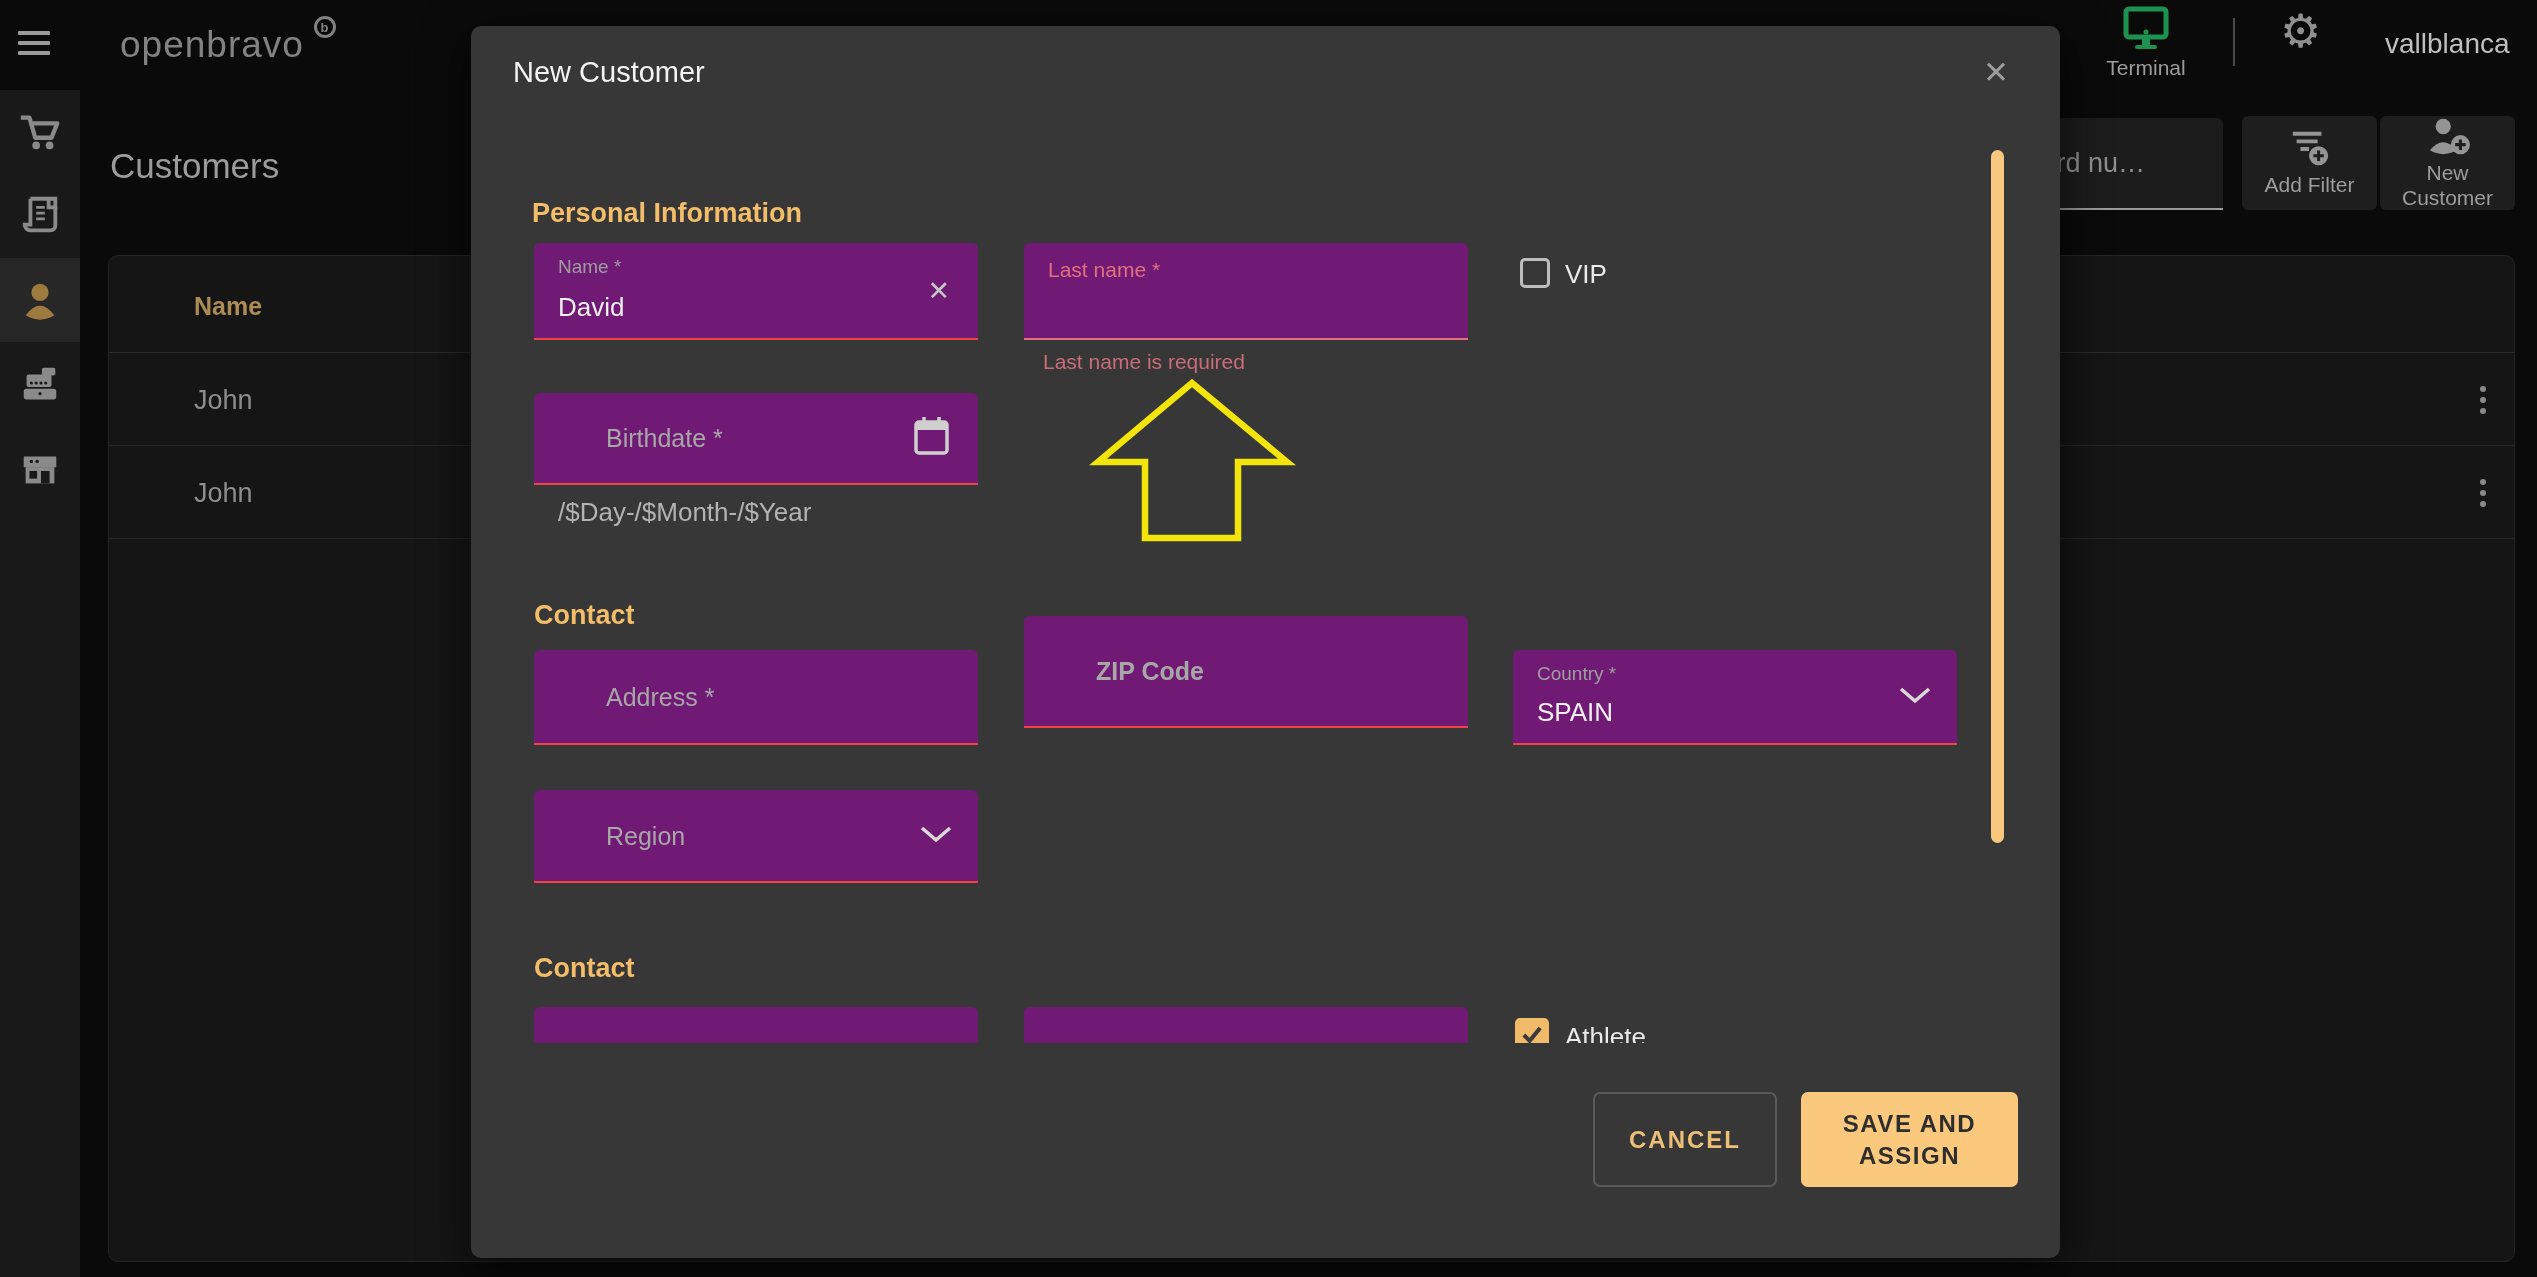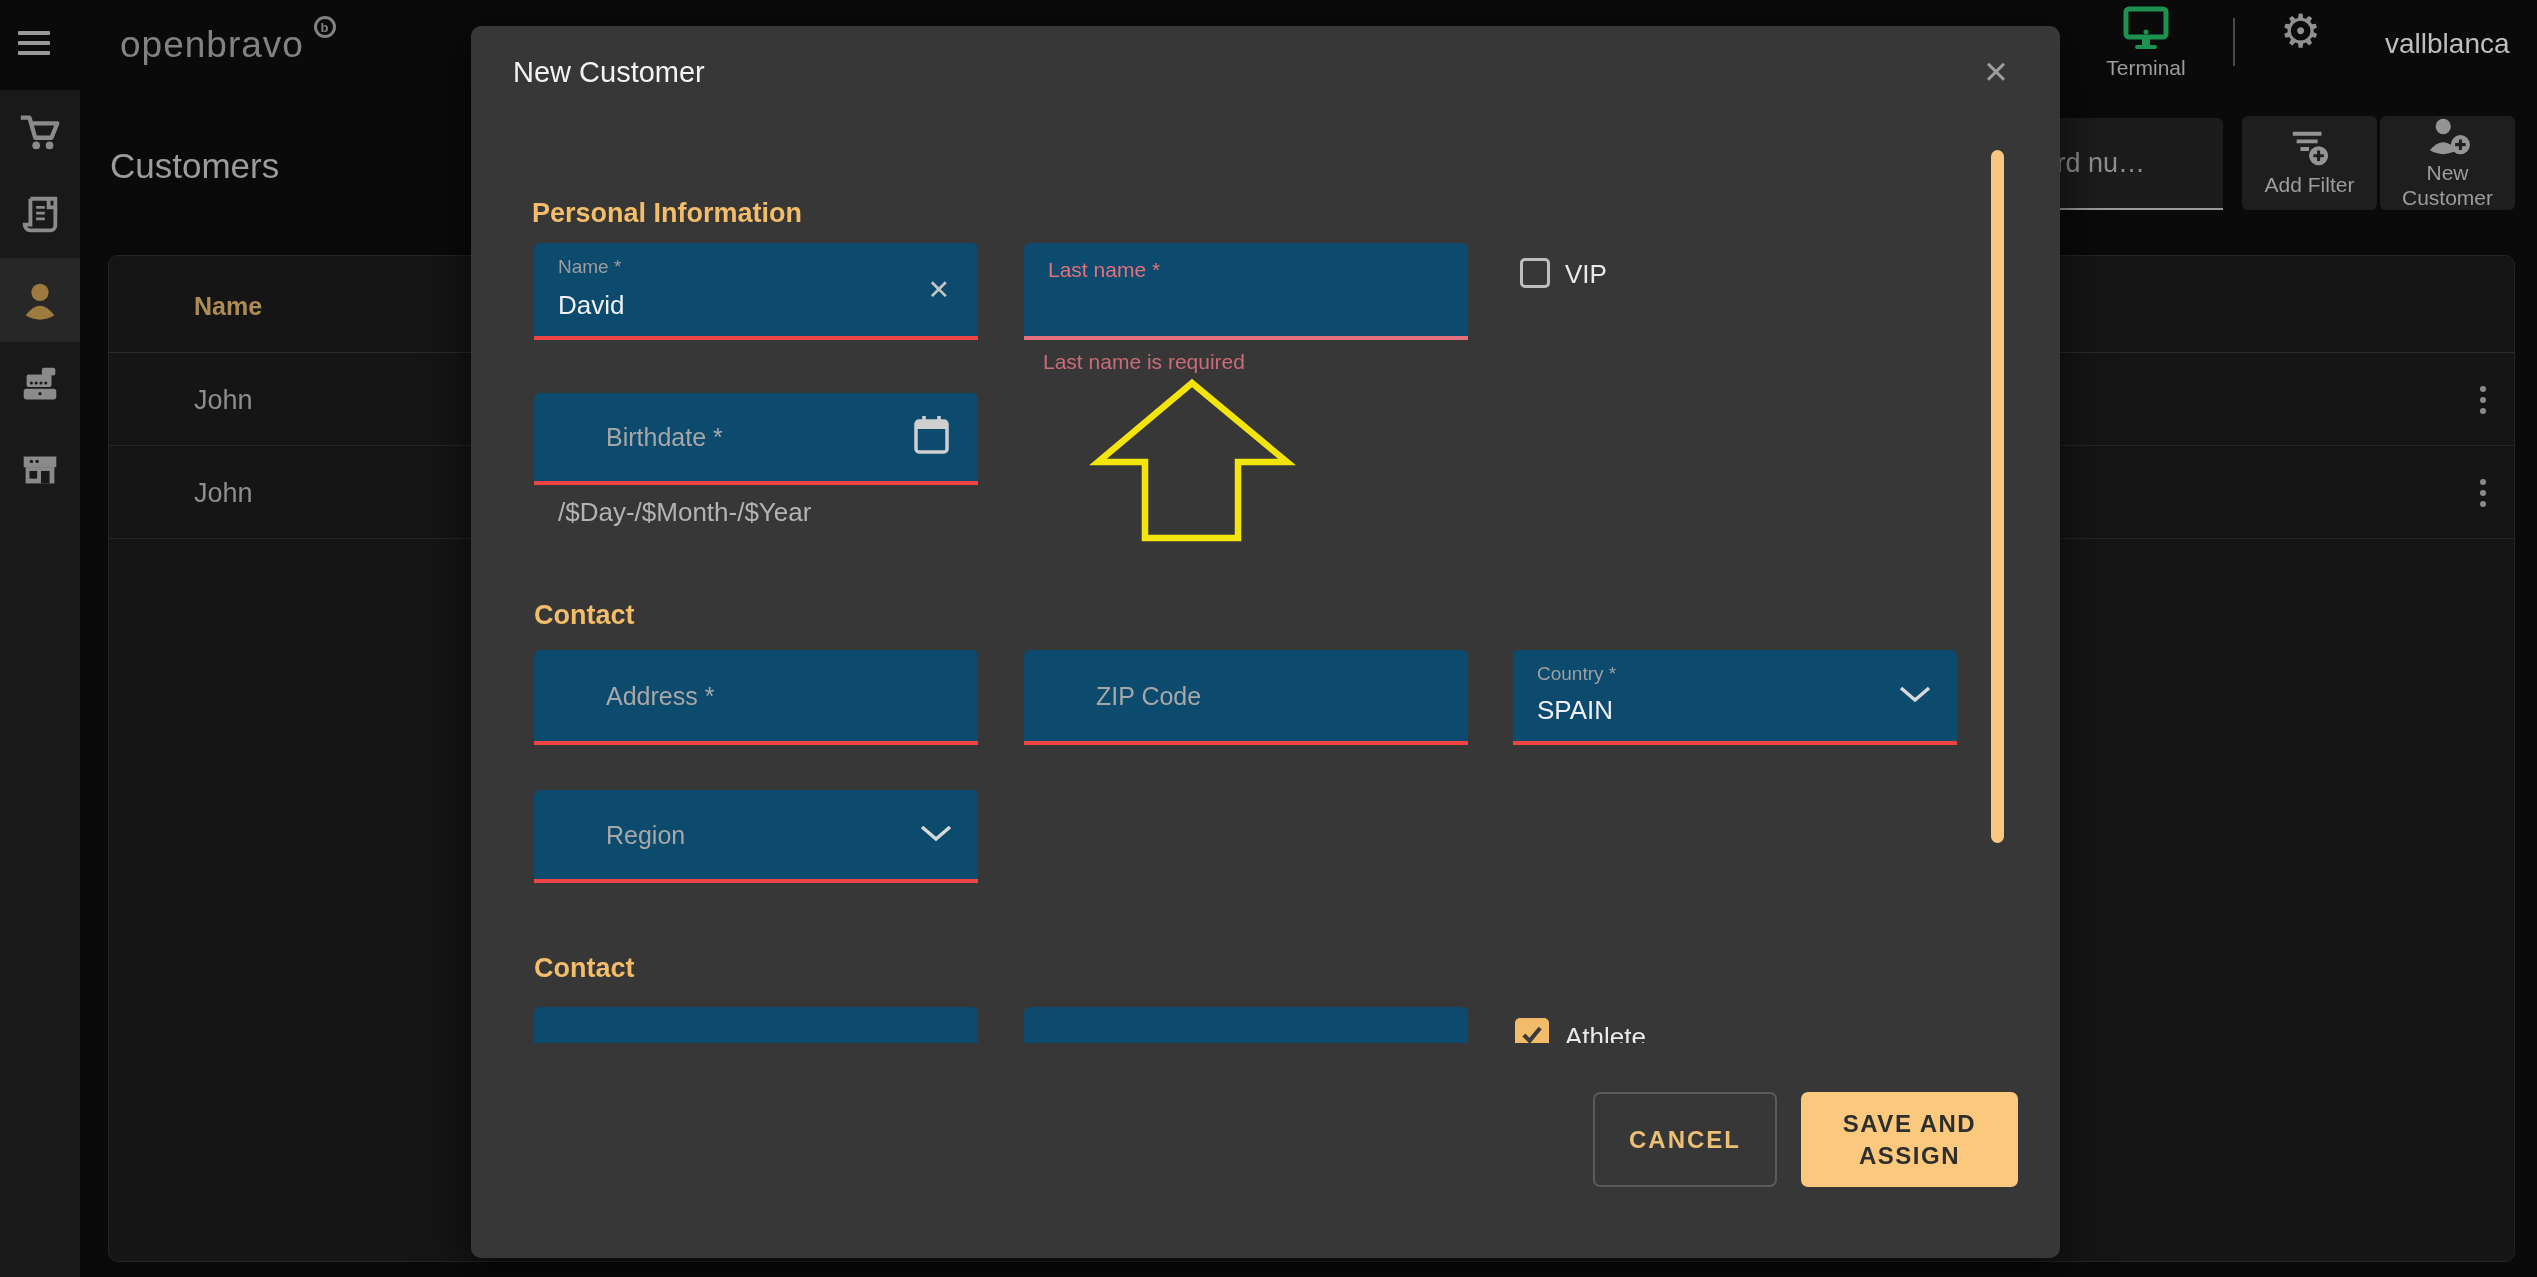--- a/index.html
+++ b/index.html
@@ -38,21 +38,21 @@
   .card-input span { font-size:27px; color:#8f8f8f; white-space:nowrap; overflow:hidden; }
   .tool-btn { position:absolute; top:116px; width:135px; height:94px; background:#1e1e1e; border:none; border-radius:6px; display:flex; flex-direction:column; align-items:center; justify-content:center; cursor:pointer; }
   .tool-btn .lbl { font-size:21px; color:#9c9c9c; line-height:1.15; text-align:center; margin-top:3px; font-family:"Liberation Sans", sans-serif; }
 
   
   .modal { position:absolute; left:471px; top:26px; width:1589px; height:1232px; background:#373737; border-radius:10px; box-shadow:0 12px 48px rgba(0,0,0,.65); z-index:5; }
   .modal-title { position:absolute; left:42px; top:30px; font-size:29px; font-weight:500; color:#f3f3f3; }
   .modal-close { position:absolute; left:1512px; top:28px; font-size:31px; color:#9e9e9e; cursor:pointer; }
   .modal-body { position:absolute; left:0; top:0; width:1589px; height:1017px; overflow:hidden; }
   .section-h { position:absolute; font-size:27px; font-weight:bold; color:#f3bd69; }
-  .f { position:absolute; background:#0c4a6e; border-radius:6px 6px 0 0; border-bottom:4px solid #ef4444; width:444px; cursor:text; }
+  .f { position:absolute; background:#701a75; border-radius:6px 6px 0 0; border-bottom:2px solid #ef4444; width:444px; cursor:text; }
   .f--error { border-bottom-color:#e2717d; }
   .f--select { cursor:pointer; }
   .f-label { position:absolute; left:24px; top:13px; font-size:19px; color:#9e9e9e; }
   .f-label--error { color:#e2717d; font-size:21px; top:15px; }
   .f-value { position:absolute; left:24px; bottom:15px; font-size:26px; color:#f0f0f0; }
   .f-ph { position:absolute; left:24px; top:50%; transform:translateY(-50%); font-size:25px; color:#a7a7a7;margin-left:48px; }
   .f-clear { position:absolute; right:28px; top:50%; transform:translateY(-50%); font-size:27px; color:#c5c5c5; cursor:pointer; }
   .f-chev { position:absolute; right:24px; top:50%; transform:translateY(-50%); }
   .f-cal { position:absolute; right:26px; top:50%; transform:translateY(-50%); }
   .error-text { position:absolute; font-size:21px; color:#ca6c77; }
@@ -220,21 +220,21 @@
           </svg>
         </span>
       </div>
       <div class="helper-text" style="left:87px; top:471px;">/$Day-/$Month-/$Year</div>
 
       <div class="section-h" style="left:63px; top:574px;">Contact</div>
 
       <div class="f" style="left:63px; top:624px; height:95px;">
         <span class="f-ph">Address *</span>
       </div>
-      <div class="f" style="left:553px; top:624px; height:95px;">
+      <div class="f" style="left:553px; top:590px; height:112px;font-weight:bold;">
         <span class="f-ph">ZIP Code</span>
       </div>
       <div class="f f--select" style="left:1042px; top:624px; height:95px;">
         <span class="f-label">Country *</span>
         <span class="f-value">SPAIN</span>
         <span class="f-chev">
           <svg width="36" height="20" viewBox="0 0 36 20">
               <path d="M4 4 l14 12 l14 -12" stroke="#d8d8d8" stroke-width="3.5" fill="none"></path>
             </svg>
         </span>

